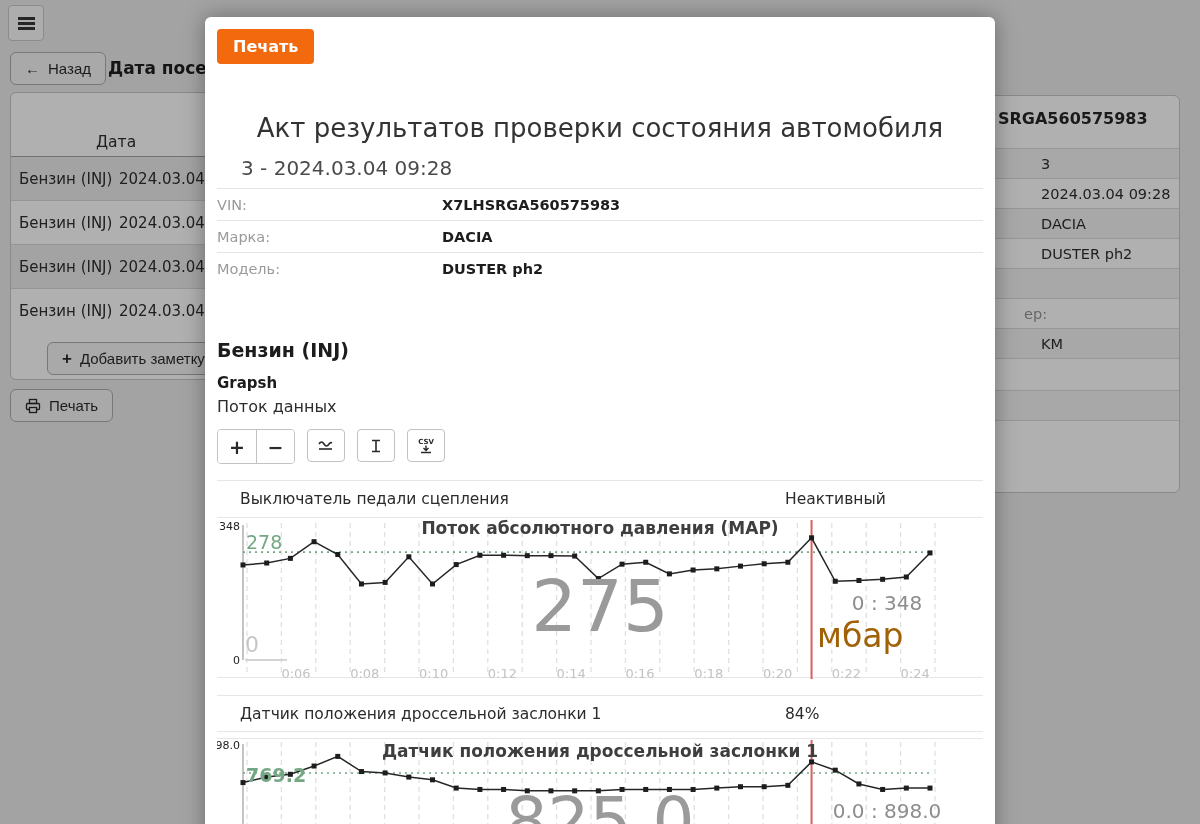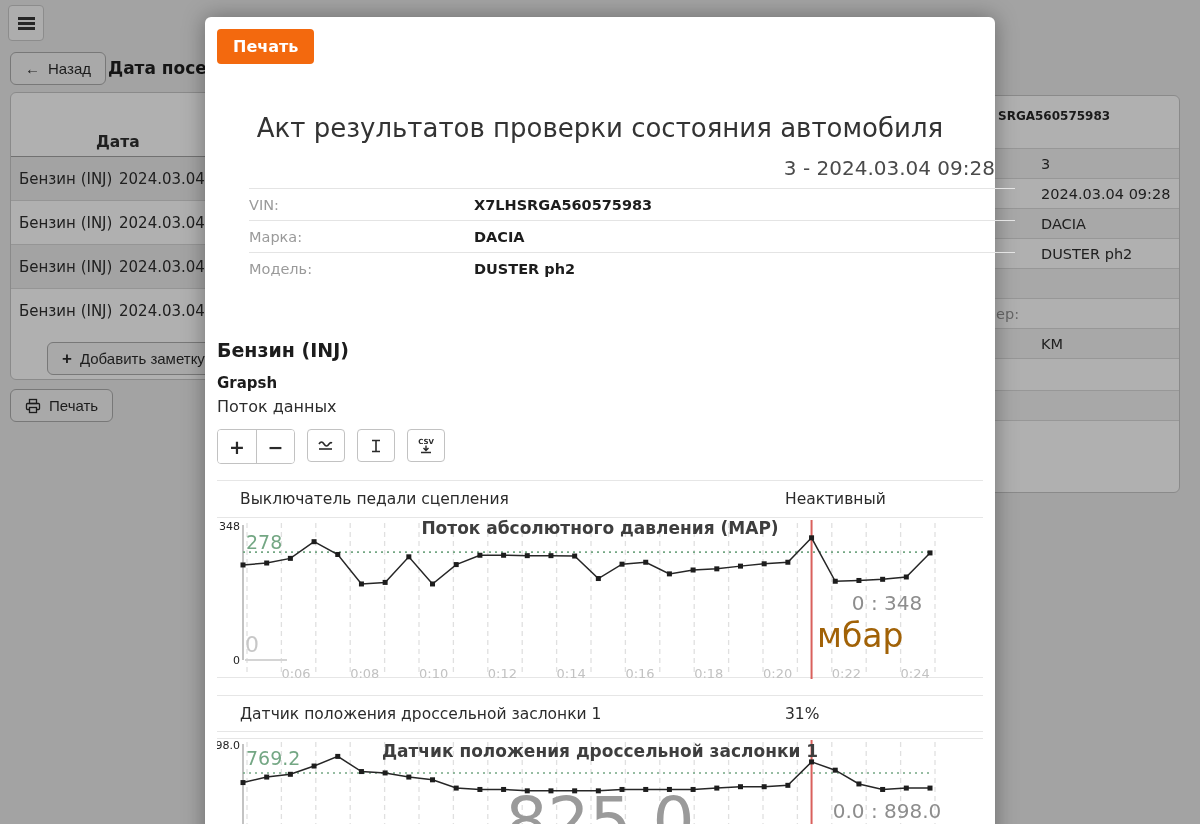--- a/index.html
+++ b/index.html
@@ -13,53 +13,53 @@
     border:1px solid #c8c8c8; border-radius:4px; display:flex; align-items:center; justify-content:center; }
   .burger { width:17px; height:13px;
     background:repeating-linear-gradient(to bottom,#2c2c2c 0 2.6px,transparent 2.6px 5.2px); }
   .btn-light { background:#f4f4f4; border:1px solid #a9a9a9; border-radius:6px; color:#1c1c1c;
     font-size:15px; display:inline-flex; align-items:center; gap:8px; padding:0 14px; height:33px; }
   .back-btn { position:absolute; left:10px; top:52px; }
   .page-title { position:absolute; left:108px; top:58px; font-size:17px; font-weight:600; color:#111; }
 
   .left-card { position:absolute; left:10px; top:92px; width:610px; height:288px; background:#fff;
     border:1px solid #c5c5c5; border-radius:6px; overflow:hidden; }
-  .lc-header { position:absolute; left:85px; top:40px; font-weight:bold; font-size:15.5px; }
+  .lc-header { position:absolute; left:85px; top:40px; font-weight:normal; font-size:15.5px; }
   .lc-hline { position:absolute; left:0; top:63px; width:100%; height:1px; background:#9f9f9f; }
   .lc-rows { position:absolute; left:0; top:64px; width:100%; }
   .lc-row { height:44px; display:flex; align-items:center; border-bottom:1px solid #d6d6d6; font-size:15px; color:#222; }
   .lc-row:nth-child(odd) { background:#ececec; }
   .lc-fuel { margin-left:8px; width:100px; }
   .lc-date { margin-left:0px; }
   .addnote-btn { position:absolute; left:36px; top:249px; }
   .plus-glyph { font-weight:bold; font-size:17px; }
   .bgprint-btn { position:absolute; left:10px; top:389px; }
 
   .right-card { position:absolute; left:940px; top:95px; width:240px; height:398px; background:#fff;
     border:1px solid #c5c5c5; border-radius:6px; overflow:hidden; }
-  .rc-title { position:absolute; left:57px; top:13px; font-weight:bold; font-size:12px; color:#1a1a1a; }
+  .rc-title { position:absolute; left:57px; top:13px; font-weight:bold; font-size:16px; color:#1a1a1a; }
   .rc-rows { position:absolute; left:0; top:52px; width:100%; border-top:1px solid #d9d9d9; }
   .rc-row { height:30px; border-bottom:1px solid #d9d9d9; font-size:14.5px; color:#222;
     display:flex; align-items:center; }
   .rc-row.shade { background:#f3f3f3; }
   .rc-val { margin-left:100px; }
-  .rc-clip-label { margin-left:55px; color:#8f8f8f; }
+  .rc-clip-label { margin-left:43px; color:#8f8f8f;padding-left:40px; }
 
   
   .overlay { position:absolute; inset:0; background:rgba(30,30,30,0.35); z-index:2; }
 
   
   .modal { position:absolute; left:205px; top:17px; width:790px; height:860px; background:#fff;
     border-radius:6px 6px 0 0; box-shadow:0 0 22px rgba(0,0,0,0.35); z-index:3; }
   .m-print { position:absolute; left:12px; top:12px; height:35px; padding:0 16px; border:none;
     border-radius:4px; background:#f3690e; color:#fff; font-weight:bold; font-size:16px;
     font-family:inherit; display:flex; align-items:center; }
   .m-title { position:absolute; top:96px; left:0; width:100%; text-align:center; font-size:26px; color:#333; }
-  .m-subtitle { position:absolute; top:139px; left:0; width:100%; text-align:right; font-size:20px; color:#4a4a4a; }
-  .m-info { position:absolute; top:171px; left:12px; width:766px;margin-left:32px; }
+  .m-subtitle { position:absolute; top:139px; left:0; width:100%; text-align:left; font-size:20px; color:#4a4a4a;padding-left:36px; }
+  .m-info { position:absolute; top:171px; left:12px; width:766px; }
   .info-row { height:32px; border-top:1px solid #e4e4e4; display:flex; align-items:center; font-size:14.5px; }
   .info-label { color:#9a9a9a; width:225px; }
   .info-value { font-weight:bold; color:#1d1d1d; }
   .m-section { position:absolute; top:322px; left:12px; font-size:19px; font-weight:bold; color:#1c1c1c; }
   .m-grapsh  { position:absolute; top:357px; left:12px; font-size:15px; font-weight:bold; color:#1c1c1c; }
   .m-stream  { position:absolute; top:380px; left:12px; font-size:16px; color:#2c2c2c; }
   .m-toolbar { position:absolute; top:412px; left:12px; display:flex; align-items:flex-start; }
   .tb-group { display:flex; border:1px solid #c2c2c2; border-radius:4px; overflow:hidden; margin-right:12px; }
   .tb-btn { width:38px; height:33px; background:#fff; border:none; display:flex; align-items:center;
     justify-content:center; font-size:19px; font-weight:bold; color:#2a2a2a; font-family:inherit; }
@@ -283,28 +283,29 @@
             <rect x="615.7413793103449" y="59.74999999999999" width="5" height="5" fill="#1d1d1d"></rect>
             <rect x="639.4310344827586" y="58.974137931034484" width="5" height="5" fill="#1d1d1d"></rect>
             <rect x="663.1206896551724" y="57.8103448275862" width="5" height="5" fill="#1d1d1d"></rect>
             <rect x="686.8103448275862" y="55.48275862068966" width="5" height="5" fill="#1d1d1d"></rect>
             <rect x="710.5" y="31.43103448275862" width="5" height="5" fill="#1d1d1d"></rect>
             <text x="23" y="11" text-anchor="end" font-size="11" fill="#222">348</text>
             <text x="23" y="145" text-anchor="end" font-size="11" fill="#222">0</text>
           </svg>
           <div class="cl cl-title" style="top:0px;left:0;">Поток абсолютного давления (MAP)</div>
           <div class="cl cl-avg" style="top:13.15517241379311px;left:29px;">278</div>
+          <div class="cl cl-big" style="top:46px;left:0;font-size:72px;">275</div>
           <div class="cl cl-range" style="top:61px;margin-top:12px;">0 : 348</div>
           <div class="cl cl-unit" style="top:98px;">мбар</div>
           <div class="cl cl-cursor" style="top:114px;left:28px;">0</div>
           <div class="cl cl-cursor-bar" style="top:141px;left:28px;width:42px;"></div>
         </div>
       <div class="param-row row-bb">
         <span class="param-label">Датчик положения дроссельной заслонки 1</span>
-        <span class="param-value">31%</span>
+        <span class="param-value">84%</span>
       </div>
       <div class="chart-block chart-2" id="chart1">
           <svg width="766" height="200" viewBox="0 0 766 200">
             <line x1="30" y1="2" x2="30" y2="200" stroke="#e0e0e0" stroke-width="1.3" stroke-dasharray="5 4"></line>
             <line x1="64.4" y1="2" x2="64.4" y2="200" stroke="#e0e0e0" stroke-width="1.3" stroke-dasharray="5 4"></line>
             <line x1="98.8" y1="2" x2="98.8" y2="200" stroke="#e0e0e0" stroke-width="1.3" stroke-dasharray="5 4"></line>
             <line x1="133.2" y1="2" x2="133.2" y2="200" stroke="#e0e0e0" stroke-width="1.3" stroke-dasharray="5 4"></line>
             <line x1="167.6" y1="2" x2="167.6" y2="200" stroke="#e0e0e0" stroke-width="1.3" stroke-dasharray="5 4"></line>
             <line x1="202" y1="2" x2="202" y2="200" stroke="#e0e0e0" stroke-width="1.3" stroke-dasharray="5 4"></line>
             <line x1="236.39999999999998" y1="2" x2="236.39999999999998" y2="200" stroke="#e0e0e0" stroke-width="1.3" stroke-dasharray="5 4"></line>
@@ -352,19 +353,19 @@
             <rect x="568.3620689655172" y="42.8265306122449" width="5" height="5" fill="#1d1d1d"></rect>
             <rect x="592.051724137931" y="19.40816326530613" width="5" height="5" fill="#1d1d1d"></rect>
             <rect x="615.7413793103449" y="27.6734693877551" width="5" height="5" fill="#1d1d1d"></rect>
             <rect x="639.4310344827586" y="41.44897959183673" width="5" height="5" fill="#1d1d1d"></rect>
             <rect x="663.1206896551724" y="46.95918367346939" width="5" height="5" fill="#1d1d1d"></rect>
             <rect x="686.8103448275862" y="45.58163265306123" width="5" height="5" fill="#1d1d1d"></rect>
             <rect x="710.5" y="45.58163265306123" width="5" height="5" fill="#1d1d1d"></rect>
             <text x="23" y="9" text-anchor="end" font-size="11" fill="#222">98.0</text>
           </svg>
           <div class="cl cl-title" style="top:2px;left:0;">Датчик положения дроссельной заслонки 1</div>
-          <div class="cl cl-avg" style="top:8px;left:29px;">769.2</div>
+          <div class="cl cl-avg" style="top:25px;left:29px;font-weight:bold;">769.2</div>
           <div class="cl cl-big" style="top:44px;left:0;font-size:66px;">825.0</div>
           <div class="cl cl-range" style="top:60px;">0.0 : 898.0</div>
         </div>
     </div>
   </div>
 </div>
 
 </body></html>

